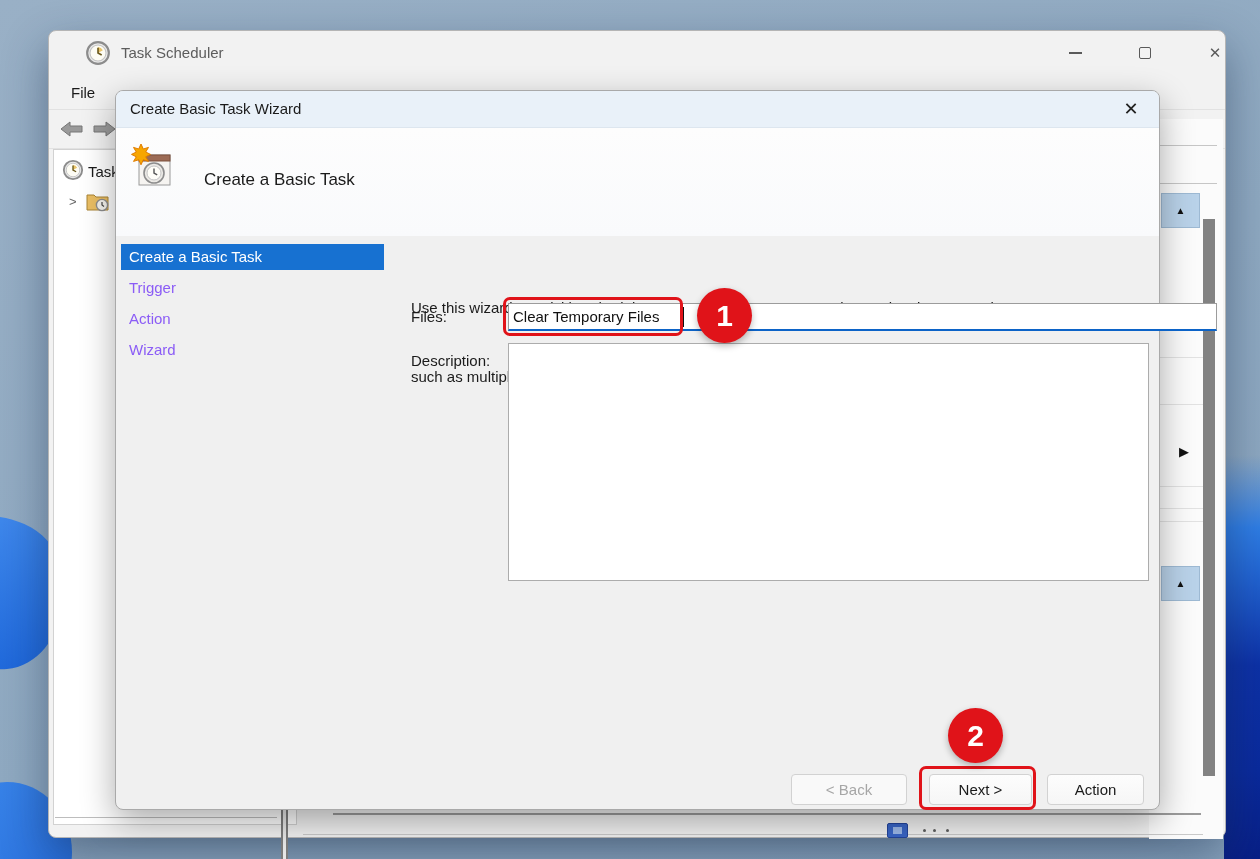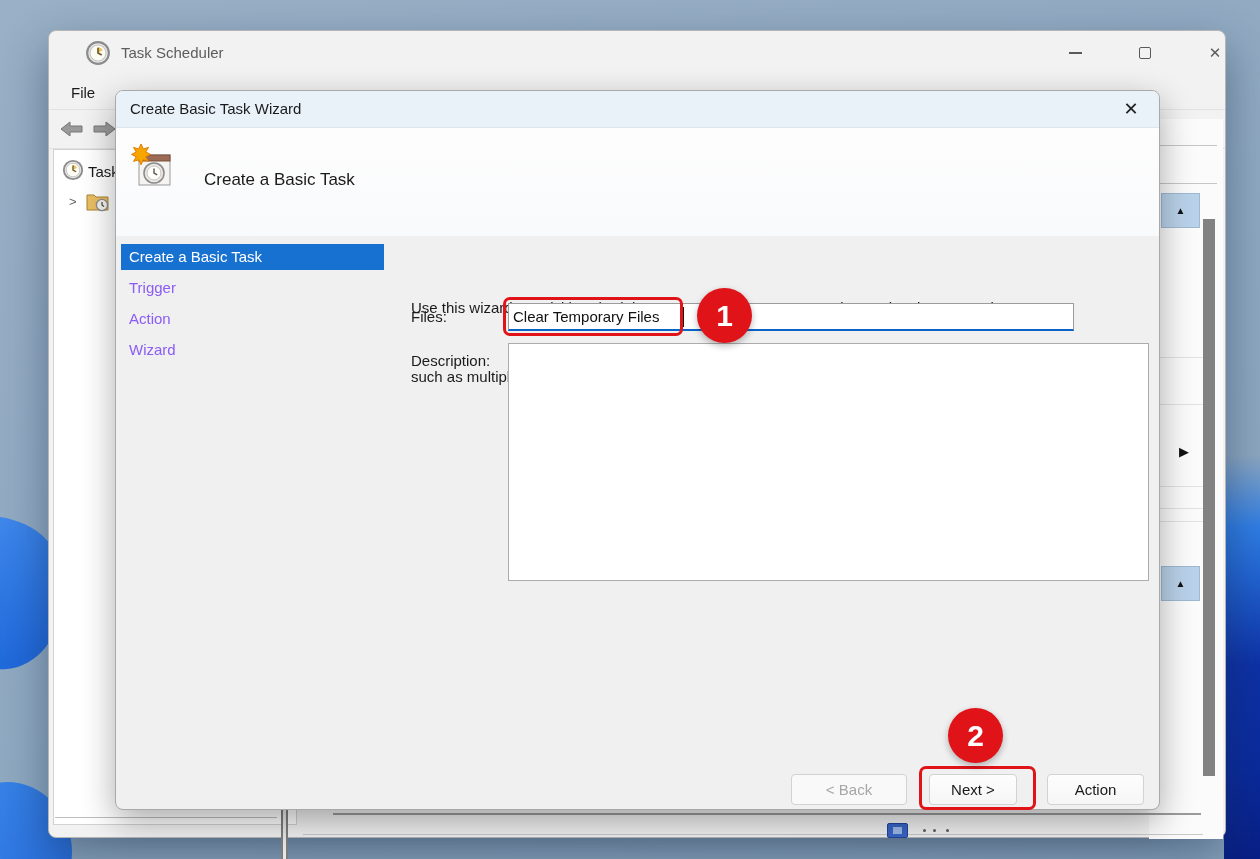--- a/index.html
+++ b/index.html
@@ -65,21 +65,21 @@
   .dlg-header-title { position:absolute; left:88px; top:42px; font-size:17px; color:#1a1a1a; }
 
   .steps { position:absolute; left:5px; top:153px; width:263px; }
   .step { width:263px; height:26px; line-height:26px; padding-left:8px; margin-bottom:5px;
           font-size:15px; color:#8b5cf6; white-space:nowrap; }
   .step.active { background:#1771d1; color:#ffffff; }
 
   .intro { position:absolute; left:295px; top:159px; font-size:15px; color:#1b1b1b; line-height:23px; white-space:pre; }
 
   .field-label { position:absolute; font-size:15px; color:#1a1a1a; }
-  .name-input { position:absolute; left:392px; top:212px; width:566px; height:28px; background:#fff;
+  .name-input { position:absolute; left:392px; top:212px; width:709px; height:28px; background:#fff;
                 border:1px solid #9c9c9c; border-bottom:2px solid #0c63c7; font-size:15px;
                 font-family:"Liberation Sans",sans-serif; padding:0 4px; color:#111; }
   .caret { position:absolute; left:566px; top:216px; width:2px; height:20px; background:#111; }
   .desc-input { position:absolute; left:392px; top:252px; width:641px; height:238px; background:#fff;
                 border:1px solid #acacac; resize:none; font-family:"Liberation Sans",sans-serif; font-size:15px; }
 
   .btn { position:absolute; top:683px; height:31px; background:linear-gradient(#fdfdfd,#f6f6f6);
          border:1px solid #d2d2d2; border-radius:4px; font-size:15px; color:#1a1a1a;
          font-family:"Liberation Sans",sans-serif; text-align:center; line-height:29px; }
   .btn.disabled { color:#a6a6a6; background:#f9f9f9; }
@@ -214,21 +214,21 @@
     </div>
 
     <span class="field-label" style="left:295px;top:217px">Files:</span>
     <input class="name-input" type="text" value="Clear Temporary Files" style="">
     <div class="caret"></div>
 
     <span class="field-label" style="left:295px;top:261px">Description:</span>
     <textarea class="desc-input" style=""></textarea>
 
     <button class="btn disabled" style="left:675px;width:116px">&lt; Back</button>
-    <button class="btn" style="left:813px;width:88px">Next &gt;</button>
+    <button class="btn" style="left:813px;width:103px">Next &gt;</button>
     <button class="btn" style="left:931px;width:97px">Action</button>
   </div>
 
   <div class="hl-box" style="left:503px;top:297px;width:180px;height:39px"></div>
   <div class="badge" style="left:697px;top:288px">1</div>
   <div class="hl-box" style="left:919px;top:766px;width:117px;height:44px"></div>
   <div class="badge" style="left:948px;top:708px">2</div>
 </div>
 
 </body></html>

